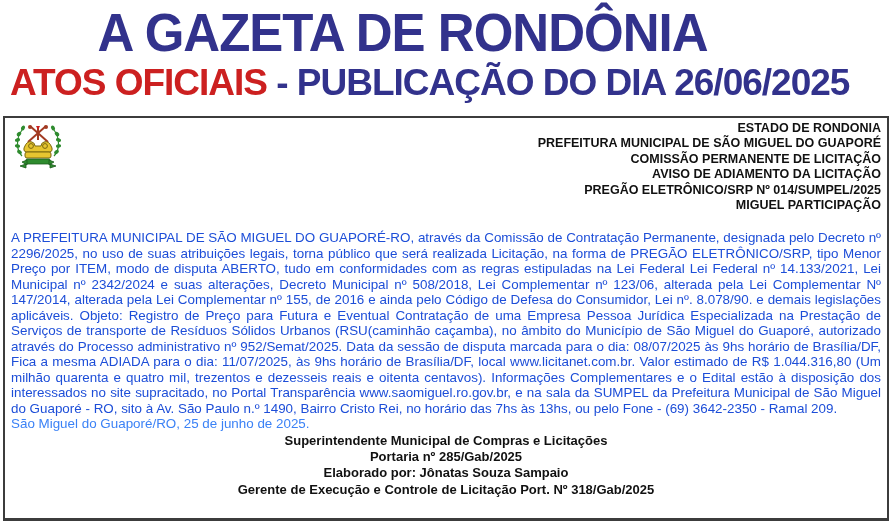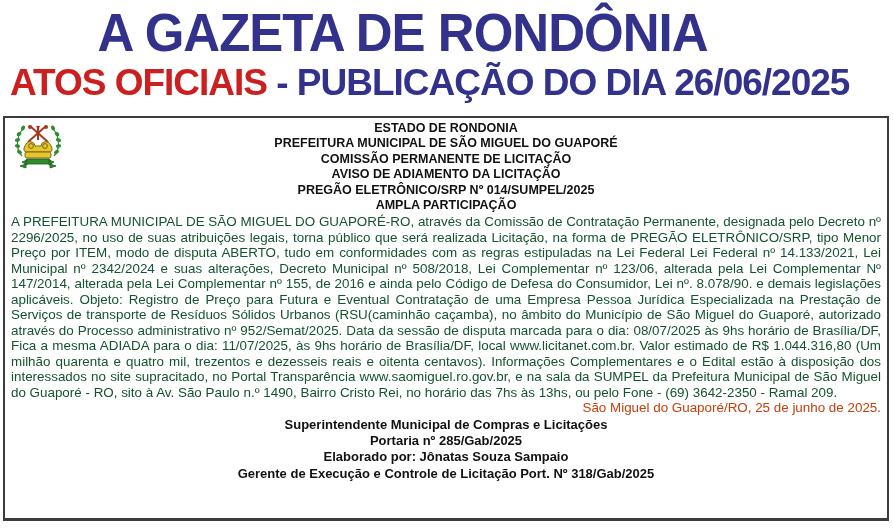--- a/index.html
+++ b/index.html
@@ -36,31 +36,31 @@
     background: #ffffff;
     padding: 3px 6px 2px 6px;
   }
 
   .crest {
     position: absolute;
     left: 7px; top: 4px;
     width: 52px; height: 48px;
   }
 
-  .notice-headers { text-align: center; font-weight: bold; font-size: 12.5px; line-height: 15.4px; color: #111; }
+  .notice-headers { text-align: right; font-weight: bold; font-size: 12.5px; line-height: 15.4px; color: #111; }
 
   .notice-body {
-    margin-top: 1px;
+    margin-top: 17px;
     font-size: 13.4px;
     line-height: 15.5px;
-    color: #14532d;
+    color: #1d4ed8;
     text-align: justify;
   }
 
-  .notice-date { font-size: 13.4px; line-height: 15.5px; color: #c2410c; text-align: right; }
+  .notice-date { font-size: 13.4px; line-height: 15.5px; color: #3b82f6; text-align: left; }
 
   .signature-block { text-align: center; font-weight: bold; font-size: 13px; line-height: 16.2px; color: #111; margin-top: 1px; }
 </style>
 </head>
 <body>
 
 <div class="masthead">
   <div class="masthead-title">A GAZETA DE RONDÔNIA</div>
   <div class="masthead-subtitle"><span class="red">ATOS OFICIAIS</span><span> - PUBLICAÇÃO DO DIA 26/06/2025</span></div>
 </div>
@@ -108,21 +108,21 @@
       <path d="M44 44 l-6 -2 l0 4 z"></path>
     </g>
   </svg>
 
   <div class="notice-headers">
     <div>ESTADO DE RONDONIA</div>
     <div>PREFEITURA MUNICIPAL DE SÃO MIGUEL DO GUAPORÉ</div>
     <div>COMISSÃO PERMANENTE DE LICITAÇÃO</div>
     <div>AVISO DE ADIAMENTO DA LICITAÇÃO</div>
     <div>PREGÃO ELETRÔNICO/SRP Nº 014/SUMPEL/2025</div>
-    <div>AMPLA PARTICIPAÇÃO</div>
+    <div>MIGUEL PARTICIPAÇÃO</div>
   </div>
 
   <div class="notice-body">A PREFEITURA MUNICIPAL DE SÃO MIGUEL DO GUAPORÉ-RO, através da Comissão de Contratação Permanente, designada pelo Decreto nº 2296/2025, no uso de suas atribuições legais, torna público que será realizada Licitação, na forma de PREGÃO ELETRÔNICO/SRP, tipo Menor Preço por ITEM, modo de disputa ABERTO, tudo em conformidades com as regras estipuladas na Lei Federal Lei Federal nº 14.133/2021, Lei Municipal nº 2342/2024 e suas alterações, Decreto Municipal nº 508/2018, Lei Complementar nº 123/06, alterada pela Lei Complementar Nº 147/2014, alterada pela Lei Complementar nº 155, de 2016 e ainda pelo Código de Defesa do Consumidor, Lei nº. 8.078/90. e demais legislações aplicáveis. Objeto: Registro de Preço para Futura e Eventual Contratação de uma Empresa Pessoa Jurídica Especializada na Prestação de Serviços de transporte de Resíduos Sólidos Urbanos (RSU(caminhão caçamba), no âmbito do Município de São Miguel do Guaporé, autorizado através do Processo administrativo nº 952/Semat/2025. Data da sessão de disputa marcada para o dia: 08/07/2025 às 9hs horário de Brasília/DF, Fica a mesma ADIADA para o dia: 11/07/2025, às 9hs horário de Brasília/DF, local www.licitanet.com.br. Valor estimado de R$ 1.044.316,80 (Um milhão quarenta e quatro mil, trezentos e dezesseis reais e oitenta centavos). Informações Complementares e o Edital estão à disposição dos interessados no site supracitado, no Portal Transparência www.saomiguel.ro.gov.br, e na sala da SUMPEL da Prefeitura Municipal de São Miguel do Guaporé - RO, sito à Av. São Paulo n.º 1490, Bairro Cristo Rei, no horário das 7hs às 13hs, ou pelo Fone - (69) 3642-2350 - Ramal 209.</div>
 
   <div class="notice-date">São Miguel do Guaporé/RO, 25 de junho de 2025.</div>
 
   <div class="signature-block">
     <div>Superintendente Municipal de Compras e Licitações</div>
     <div>Portaria nº 285/Gab/2025</div>
     <div>Elaborado por: Jônatas Souza Sampaio</div>

